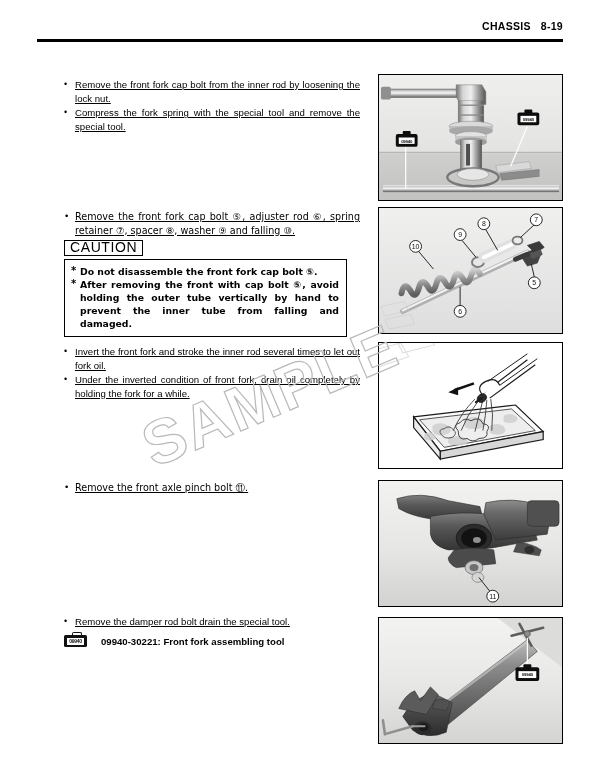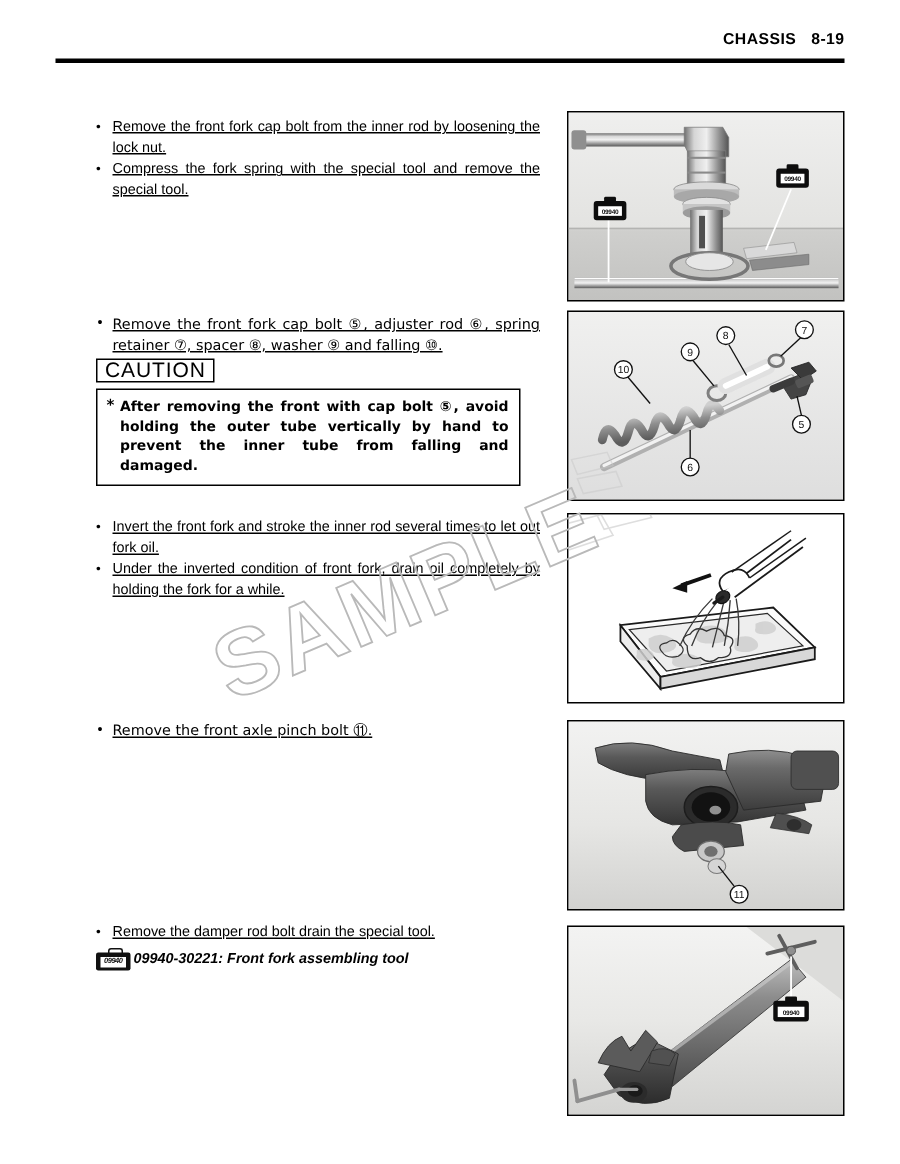--- a/index.html
+++ b/index.html
@@ -142,23 +142,22 @@
     font-size: 10px;
     font-weight: bold;
   }
 
   
   .tool-line {
     position: absolute;
     left: 64px;
     top: 632px;
     display: flex;
-    align-items: center;
-    gap: 2px;
-    font-style: italic;
+    align-items: flex-end;
+    gap: 14px;
   }
   .tool-icon {
     width: 23px;
     height: 15px;
     position: relative;
     flex: 0 0 auto;
   }
   .tool-icon .body {
     position: absolute;
     left: 0;
@@ -280,20 +279,21 @@
   <div class="textcol block2">
     <ul class="bullet-list">
       <li class="cn">Remove the front fork cap bolt ⑤, adjuster rod ⑥, spring retainer ⑦, spacer ⑧, washer ⑨ and falling ⑩.</li>
     </ul>
   </div>
 
   <div class="caution-wrap">
     <div class="caution-tag">CAUTION</div>
     <div class="caution-body">
       <ul class="caution-list">
+        <li class="cn">Do not disassemble the front fork cap bolt ⑤.</li>
         <li class="cn">After removing the front with cap bolt ⑤, avoid holding the outer tube vertically by hand to prevent the inner tube from falling and damaged.</li>
       </ul>
     </div>
   </div>
 
   <div class="textcol block4">
     <ul class="bullet-list">
       <li class="cn">Remove the front axle pinch bolt ⑪.</li>
     </ul>
   </div>

